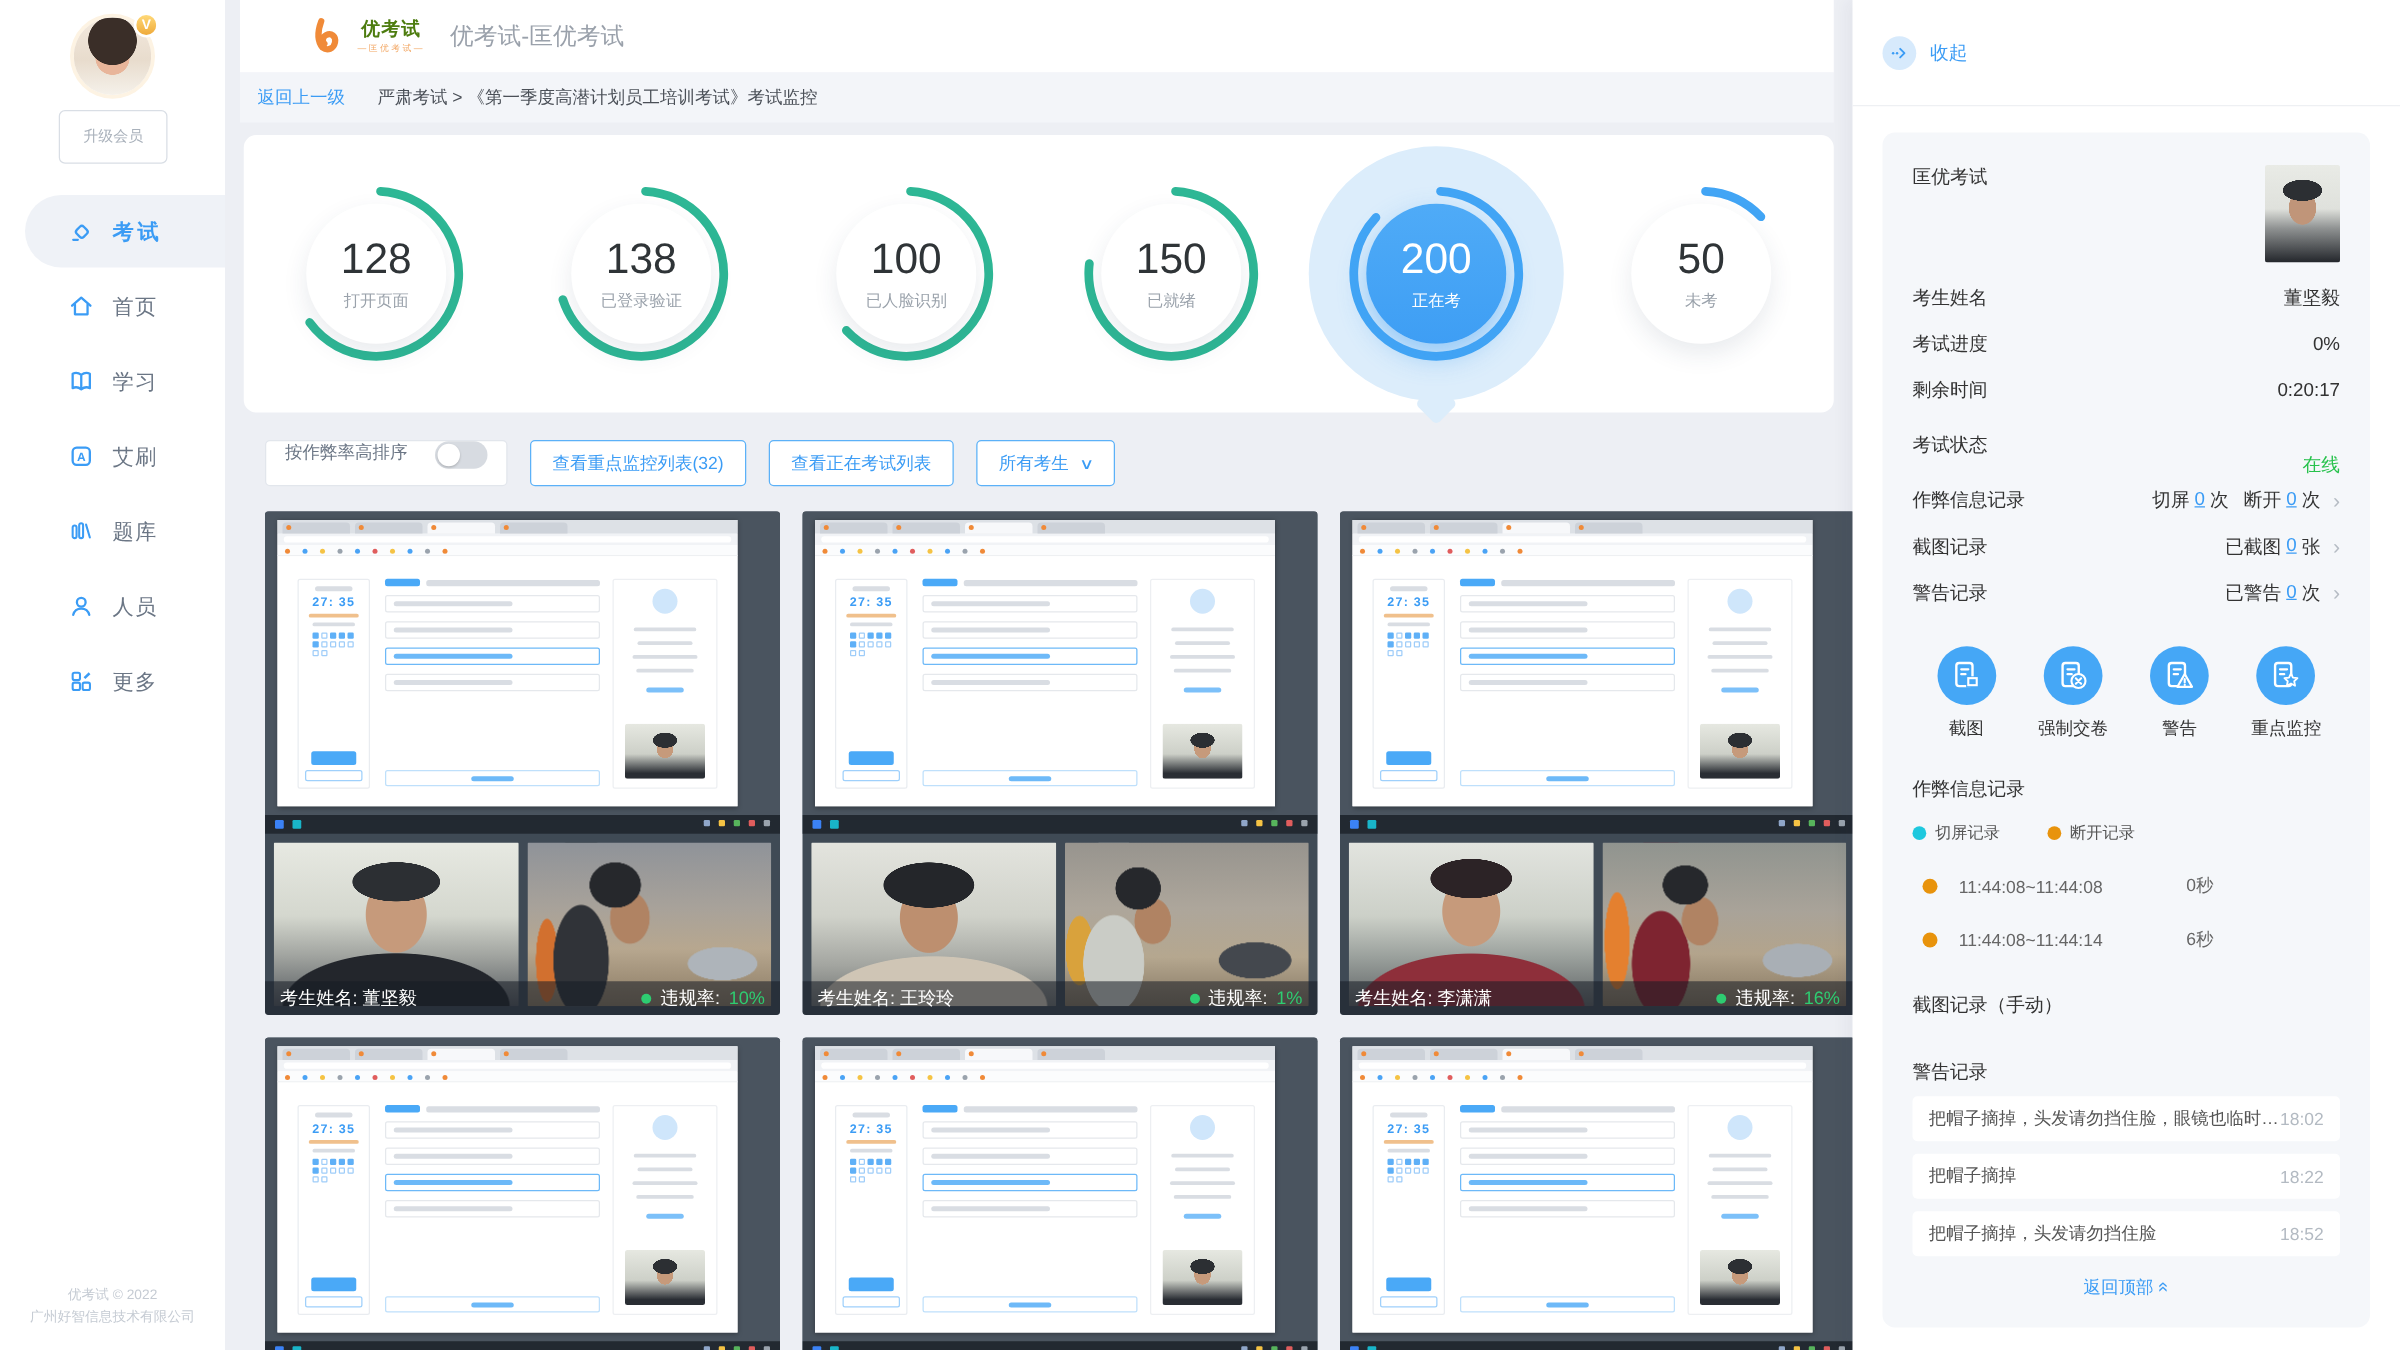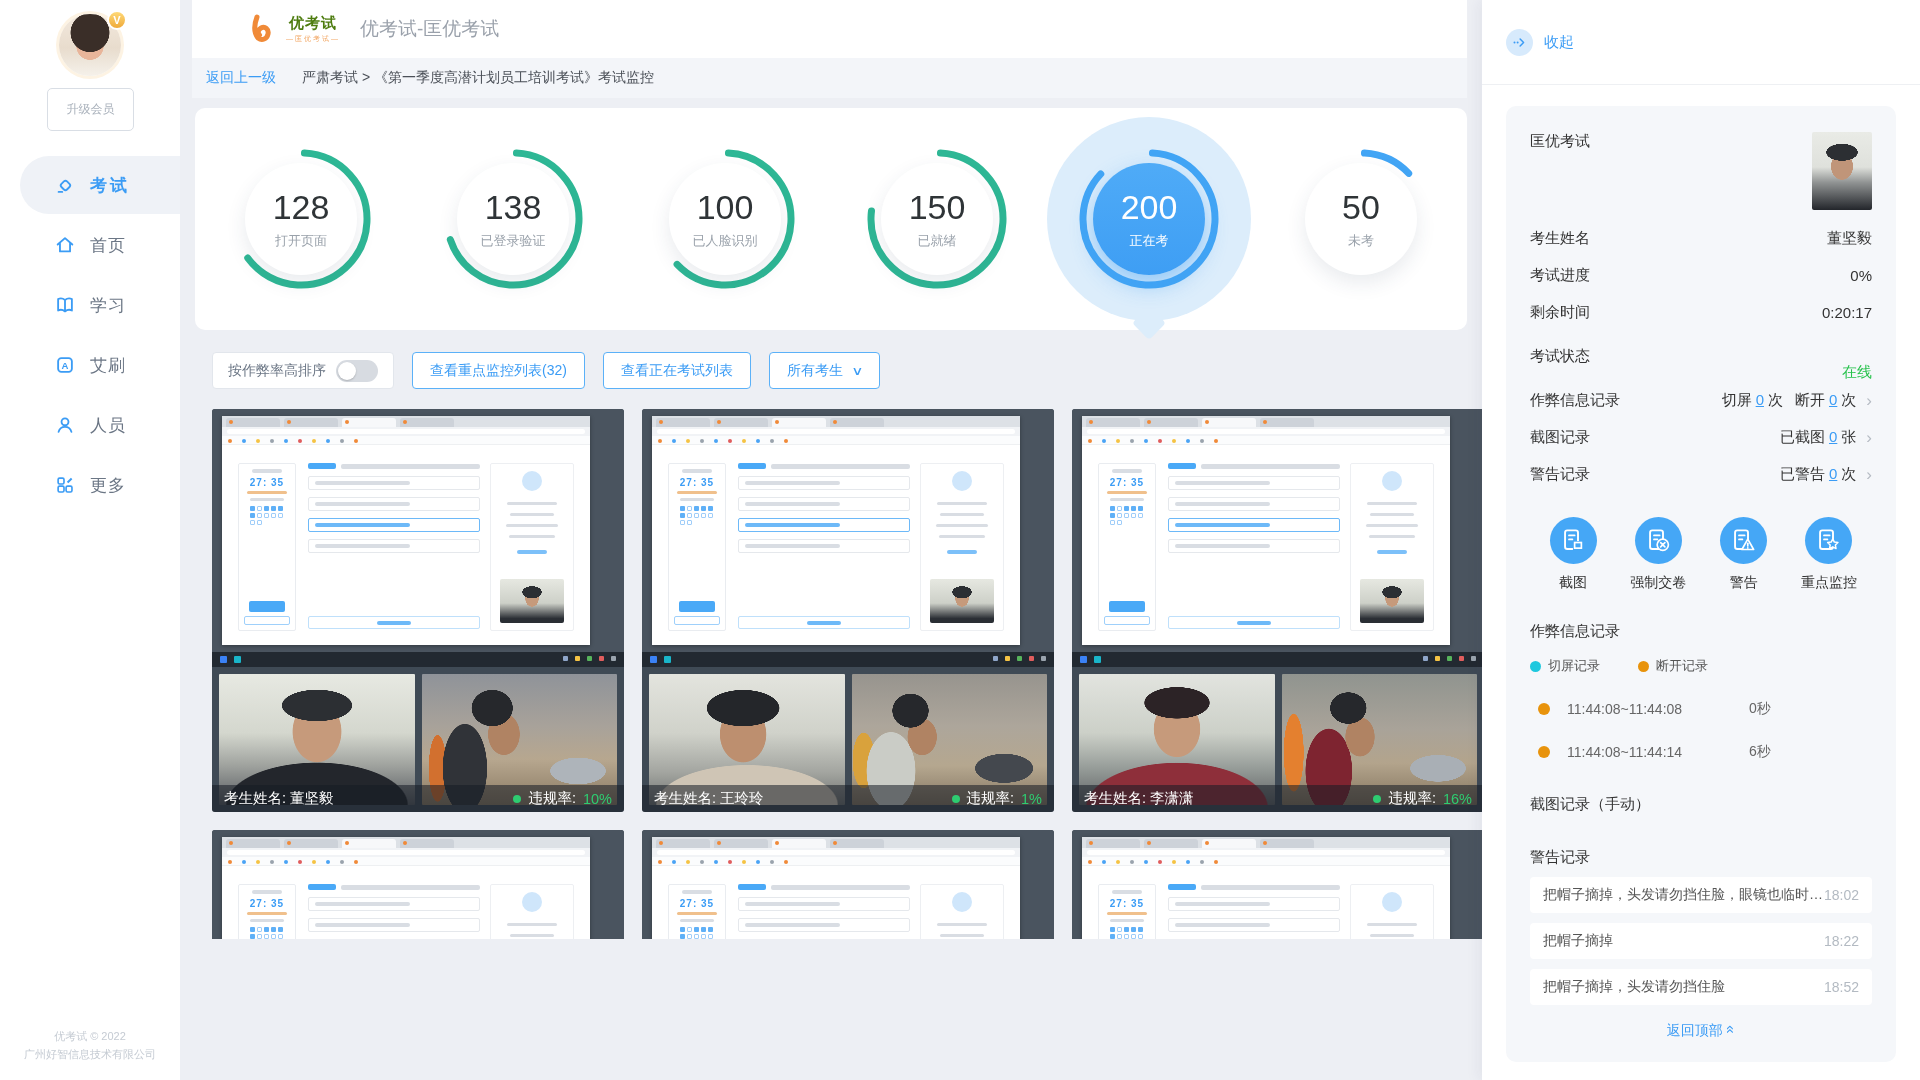--- a/index.html
+++ b/index.html
@@ -56,29 +56,29 @@
   .stat-inner { position:relative; width:112px; height:112px; border-radius:50%; background:#fff;
     box-shadow:0 8px 20px rgba(40,60,90,.10); display:flex; flex-direction:column; align-items:center; justify-content:center; }
   .stat.selected .stat-inner { background:linear-gradient(180deg,#4fabf7,#3e9ef4); box-shadow:0 10px 22px rgba(62,158,244,.45); }
   .stat-value { font-size:34px; color:#2f3437; }
   .stat-label { font-size:13px; color:#9aa2ab; margin-top:5px; }
   .stat.selected .stat-value, .stat.selected .stat-label { color:#fff; }
 
   
   .filter-row { position:absolute; left:212px; top:352px; display:flex; gap:18px; align-items:center; }
   .sort-box { height:37px; background:#fff; border:1px solid #e2e6ec; border-radius:4px; padding:0 15px;
-    display:flex; align-items:center; gap:10px; color:#6b7685; font-size:14px; }
+    display:flex; gap:22px; color:#6b7685; font-size:14px; }
   .toggle { width:42px; height:22px; border-radius:11px; background:#d7dbe1; position:relative; cursor:pointer; }
   .toggle-knob { position:absolute; left:2px; top:2px; width:18px; height:18px; border-radius:50%; background:#fff; box-shadow:0 1px 2px rgba(0,0,0,.2); }
   .btn-outline { height:37px; background:#fff; border:1px solid #5bb1f8; border-radius:4px; color:#3b9cf5;
     font-size:14px; padding:0 17px; display:flex; align-items:center; gap:10px; cursor:pointer; }
   .dd-arrow { font-size:12px; color:#3b9cf5; transform:scaleX(1.4); display:inline-block; }
 
   
-  .grid { position:absolute; left:212px; top:409px; width:1272px; height:530px; overflow:hidden; }
+  .grid { position:absolute; left:212px; top:409px; width:1272px; height:671px; overflow:hidden; }
   .mon-card { position:absolute; width:412px; height:403px; background:#3f4a55; border-radius:3px; overflow:hidden; cursor:pointer; }
   .shot { position:absolute; left:0; top:0; width:412px; height:258px; background:#4a545f; }
   .mini-window { position:absolute; left:10px; top:7px; width:368px; height:229px; background:#fdfdfd; box-shadow:0 1px 4px rgba(0,0,0,.35); }
   .mw-tabs { position:relative; height:11px; background:#dde1e6; }
   .mw-tab { position:absolute; top:2px; width:54px; height:9px; background:#cdd2d9; border-radius:3px 3px 0 0; }
   .mw-tab .dot { position:absolute; left:3px; top:2px; width:4px; height:4px; border-radius:50%; background:#f08a38; }
   .mw-tab.on { background:#f7f8fa; }
   .mw-addr { position:relative; height:9px; background:#f1f3f6; }
   .mw-url { position:absolute; left:5px; top:2px; right:5px; height:5px; background:#fff; border-radius:3px; }
   .mw-bm { position:relative; height:9px; background:#fbfcfd; border-bottom:1px solid #eef0f2; }
@@ -236,20 +236,30 @@
           <svg viewBox="0 0 24 24">
             <rect x="4.5" y="4.5" width="15" height="15" rx="3.5" fill="none" stroke="#3b9cf5" stroke-width="2"></rect>
             <text x="12" y="16" text-anchor="middle" font-size="10.5" font-weight="bold" fill="#3b9cf5">A</text>
           </svg>
         </span>
     <span class="nav-label">艾刷</span>
       </div>
       <div class="nav-item">
     <span class="nav-icon">
           <svg viewBox="0 0 24 24">
+            <rect x="4.5" y="7" width="3.4" height="11" rx="1.7" fill="none" stroke="#3b9cf5" stroke-width="1.8"></rect>
+            <rect x="10.2" y="5" width="3.4" height="13" rx="1.7" fill="none" stroke="#3b9cf5" stroke-width="1.8"></rect>
+            <path d="M16.2 6.2 L19.5 17.5" stroke="#3b9cf5" stroke-width="1.8" stroke-linecap="round"></path>
+          </svg>
+        </span>
+    <span class="nav-label">题库</span>
+      </div>
+      <div class="nav-item">
+    <span class="nav-icon">
+          <svg viewBox="0 0 24 24">
             <circle cx="12" cy="8.5" r="3.8" fill="none" stroke="#3b9cf5" stroke-width="2"></circle>
             <path d="M5 19.5 C6 15.5 9 14 12 14 C15 14 18 15.5 19 19.5" fill="none" stroke="#3b9cf5" stroke-width="2" stroke-linecap="round"></path>
           </svg>
         </span>
     <span class="nav-label">人员</span>
       </div>
       <div class="nav-item">
     <span class="nav-icon">
           <svg viewBox="0 0 24 24">
             <rect x="4.5" y="4.5" width="6.4" height="6.4" rx="1.6" fill="none" stroke="#3b9cf5" stroke-width="1.8"></rect>

